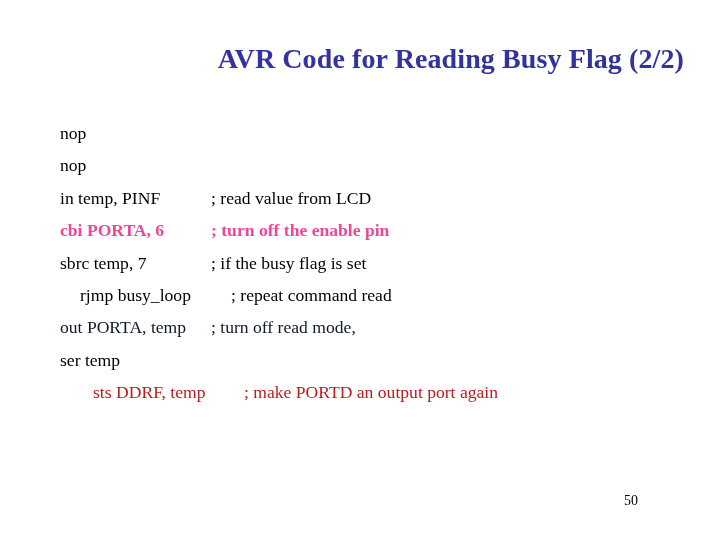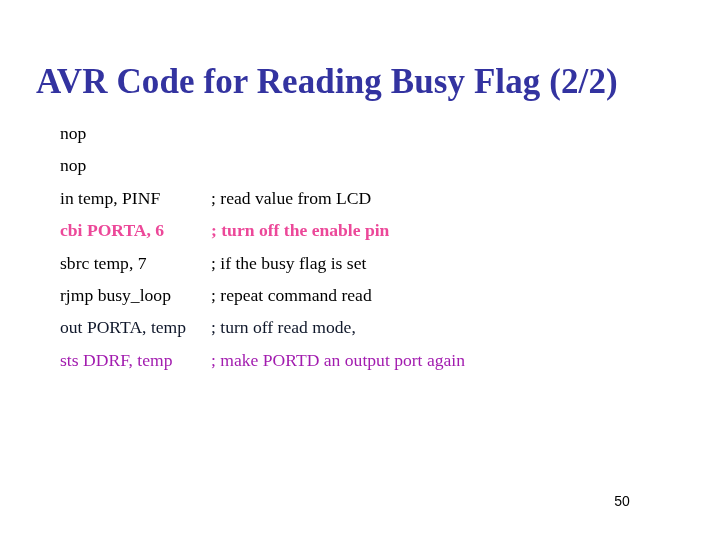--- a/index.html
+++ b/index.html
@@ -22,27 +22,27 @@
     top: 0;
     width: 720px;
     height: 540px;
     background: #ffffff;
   }
 
   
   #slide-title {
     position: absolute;
     left: 36px;
-    top: 63px;
+    top: 40px;
     width: 648px;
-    text-align: left;
+    text-align: right;
     color: #3333a0;
     font-family: "Liberation Serif", "DejaVu Serif", serif;
     font-weight: bold;
-    font-size: 35px;
+    font-size: 28px;
     line-height: 38px;
     letter-spacing: 0.1px;
     white-space: nowrap;
   }
 
   
   #code-body {
     position: absolute;
     left: 60px;
     top: 117px;
@@ -67,43 +67,44 @@
     white-space: pre;
   }
 
   .comment {
     white-space: pre;
   }
 
   
   #page-number {
     position: absolute;
-    left: 600px;
+    left: 624px;
     top: 492px;
     width: 44px;
-    text-align: center;
+    text-align: left;
     color: #000000;
-    font-family: Liberation Sans, sans-serif;
+    font-family: Liberation Serif, serif;
     font-size: 14px;
     line-height: 18px;
   }
 </style>
 </head>
 <body style="background: rgb(255, 255, 255);">
 
 <div id="slide" style="background: rgb(255, 255, 255);">
 
   <div id="slide-title" style="color: rgb(51, 51, 160);">AVR Code for Reading Busy Flag (2/2)</div>
 
   <div id="code-body">
       <div class="code-line" style="color: rgb(0, 0, 0);"><span class="mnemonic">nop</span><span class="comment"></span></div>
       <div class="code-line" style="color: rgb(0, 0, 0);"><span class="mnemonic">nop</span><span class="comment"></span></div>
       <div class="code-line" style="color: rgb(0, 0, 0);"><span class="mnemonic">in temp, PINF</span><span class="comment">; read value from LCD</span></div>
       <div class="code-line" style="color: #ec4899; font-weight: bold;"><span class="mnemonic">cbi PORTA, 6</span><span class="comment">; turn off the enable pin</span></div>
       <div class="code-line" style="color: rgb(0, 0, 0);"><span class="mnemonic">sbrc temp, 7</span><span class="comment">; if the busy flag is set</span></div>
-      <div class="code-line" style="color: rgb(0, 0, 0);"><span class="mnemonic">rjmp busy_loop</span><span class="comment">; repeat command read</span></div>
+      <div class="code-line" style="color: rgb(0, 0, 0); margin-left: 20px;"><span class="mnemonic">rjmp busy_loop</span><span class="comment">; repeat command read</span></div>
       <div class="code-line" style="color: #0f172a;"><span class="mnemonic">out PORTA, temp</span><span class="comment">; turn off read mode,</span></div>
-      <div class="code-line" style="color: #a21caf;"><span class="mnemonic">sts DDRF, temp</span><span class="comment">; make PORTD an output port again</span></div>
+      <div class="code-line" style="color: rgb(0, 0, 0);"><span class="mnemonic">ser temp</span><span class="comment"></span></div>
+      <div class="code-line" style="color: #b91c1c; margin-left: 33px;"><span class="mnemonic">sts DDRF, temp</span><span class="comment">; make PORTD an output port again</span></div>
     </div>
 
   <div id="page-number" style="color: rgb(0, 0, 0);">50</div>
 
 </div>
 
 </body></html>

